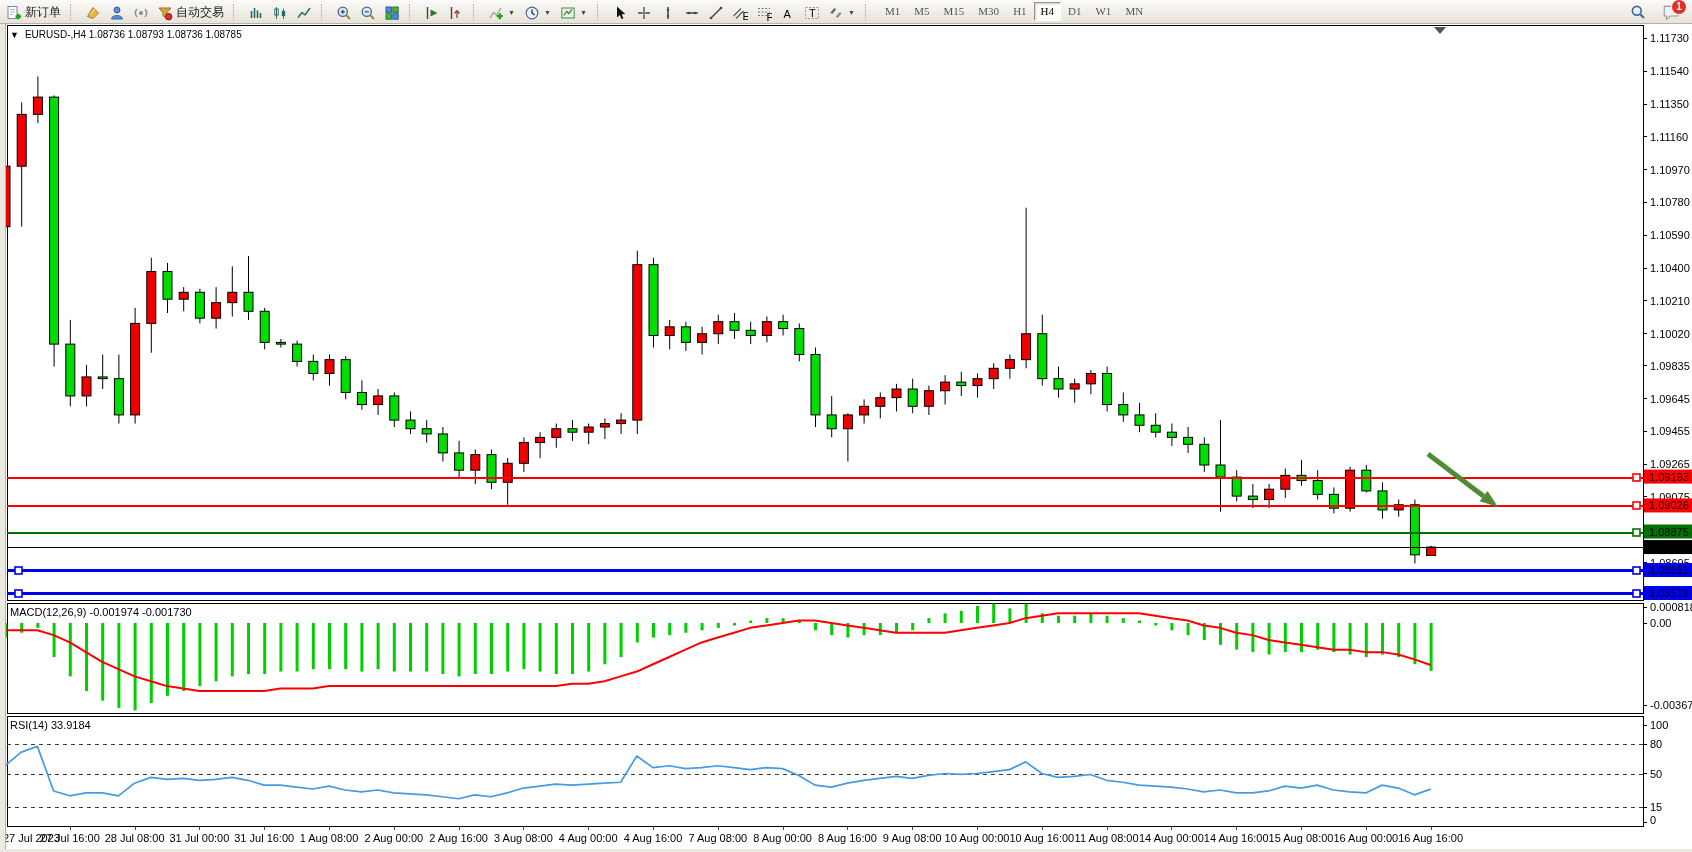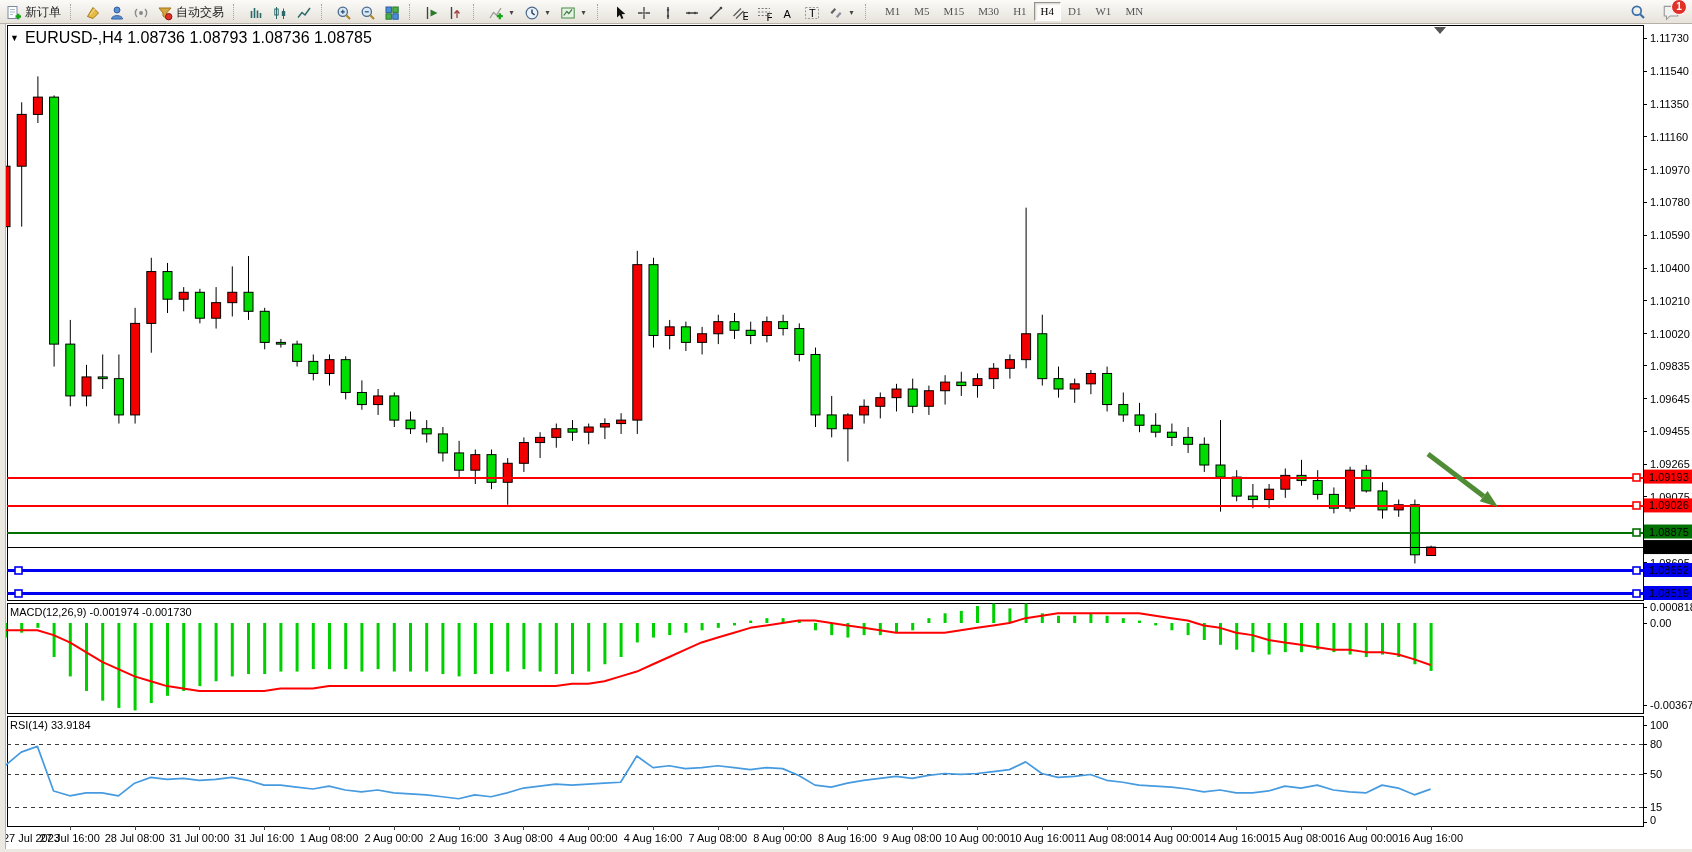--- a/index.html
+++ b/index.html
@@ -20,21 +20,21 @@
   .tf-btn.active{background:#fdfcfa;border:1px solid #969288;border-right-color:#fff;
     border-bottom-color:#fff;box-shadow:inset 1px 1px 2px rgba(0,0,0,.18);color:#000;}
   .toolbar-right{margin-left:auto;display:flex;align-items:center;gap:12px;padding-right:10px;}
   .badge-wrap{position:relative;width:18px;height:18px;}
   .badge{position:absolute;top:-4px;right:-7px;min-width:14px;height:14px;border-radius:8px;
     background:#e03028;color:#fff;font-size:10px;line-height:14px;text-align:center;font-weight:bold;
     border:1px solid #fff;}
   
   #chart-svg{position:absolute;left:0;top:0;z-index:0;}
   svg text{font-family:"Liberation Sans",sans-serif;font-size:11px;fill:#000;}
-  .chart-title{position:absolute;z-index:2;left:10px;top:29px;font-size:16px;color:#000;display:flex;gap:6px;align-items:center;}
+  .chart-title{position:absolute;z-index:2;left:10px;top:29px;font-size:10px;color:#000;display:flex;gap:6px;align-items:center;}
   .collapse{font-size:9px;color:#000;}
   .collapse::after{content:"▼";}
   .left-splitter{position:absolute;left:0;top:23px;bottom:0;width:5px;background:#ece9e2;border-right:1px solid #b5b1a9;z-index:1;}
   .bottom-strip{position:absolute;left:0;right:0;bottom:0;height:3px;background:#ece9e2;z-index:1;}
 </style>
 </head>
 <body>
 
 <div id="app">
   <div class="toolbar" id="toolbar">

